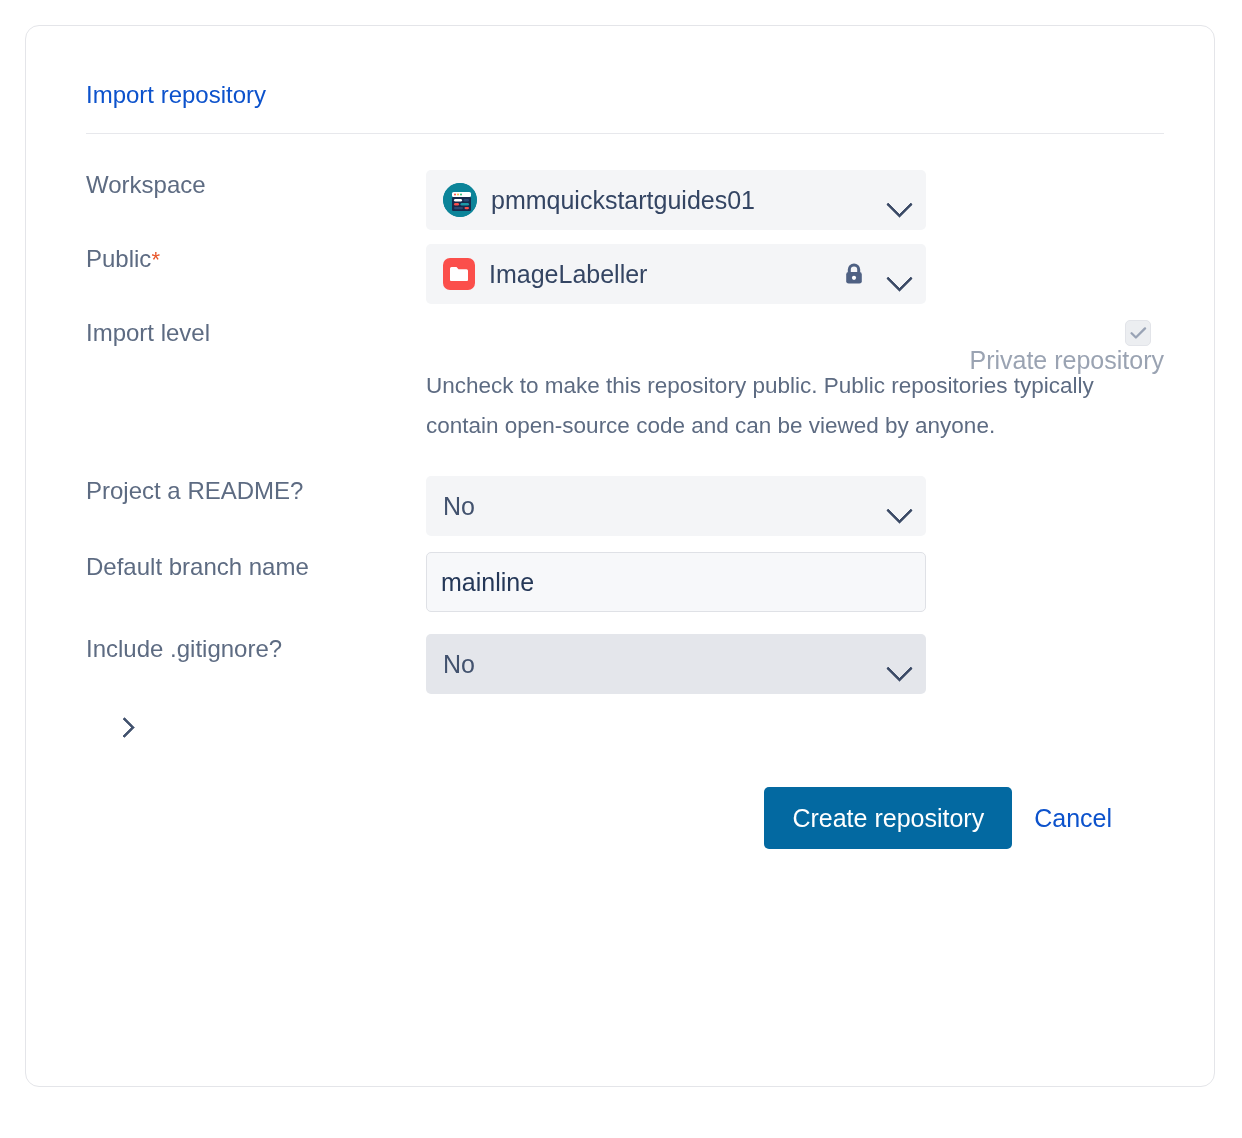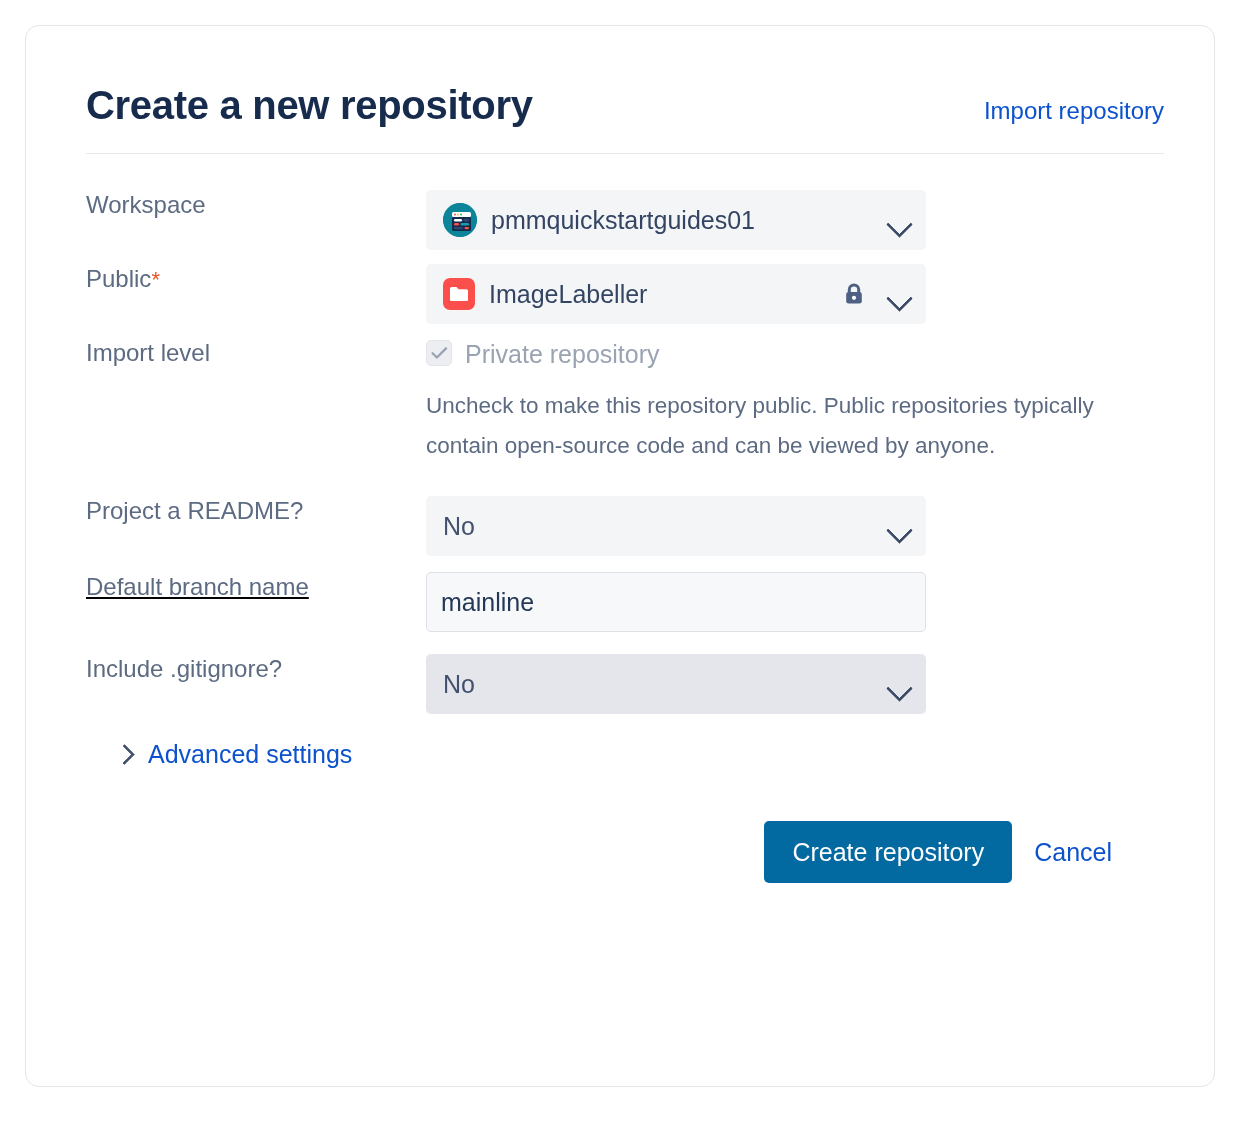--- a/index.html
+++ b/index.html
@@ -191,23 +191,24 @@
     right: 58px;
     top: 50%;
     transform: translateY(-50%);
     width: 26px;
     height: 26px;
   }
 
   
   .checkbox-line {
     display: flex;
-    align-items: flex-start;
+    align-items: flex-end;
     height: 30px;
     margin-top: 2px;
+    flex-direction: column;
   }
 
   .checkbox {
     width: 26px;
     height: 26px;
     border-radius: 5px;
     background: #eceef1;
     border: 1px solid #e2e4e9;
     box-sizing: border-box;
     display: flex;
@@ -290,21 +291,20 @@
   }
 </style>
 </head>
 <body>
 
 <div class="page">
   <div class="card">
     <div class="card-inner">
 
       <div class="header-row">
-        <h1 class="page-title">Create a new repository</h1>
         <a class="import-link">Import repository</a>
       </div>
 
       <div class="form">
 
         <div class="frow">
           <div class="flabel">Workspace</div>
           <div class="fctl">
             <div class="select-box">
               <span class="ws-avatar">
@@ -372,40 +372,39 @@
         <div class="frow" style="margin-top:30px;">
           <div class="flabel">Project a README?</div>
           <div class="fctl">
             <div class="select-box">
               <span class="select-value">No</span>
               <span class="chevron-down"></span>
             </div>
           </div>
         </div>
 
-        <div class="frow" style="margin-top:16px;text-decoration:underline;">
+        <div class="frow" style="margin-top:16px;">
           <div class="flabel">Default branch name</div>
           <div class="fctl">
             <input class="text-input" type="text" value="mainline" style="">
           </div>
         </div>
 
         <div class="frow" style="margin-top:22px;">
           <div class="flabel">Include .gitignore?</div>
           <div class="fctl">
             <div class="select-box hovered">
               <span class="select-value">No</span>
               <span class="chevron-down"></span>
             </div>
           </div>
         </div>
 
         <div class="advanced-row">
           <span class="chevron-right"></span>
-          <span class="advanced-label">Advanced settings</span>
         </div>
 
         <div class="footer">
           <button class="btn-primary">Create repository</button>
           <button class="btn-link">Cancel</button>
         </div>
 
       </div>
     </div>
   </div>

